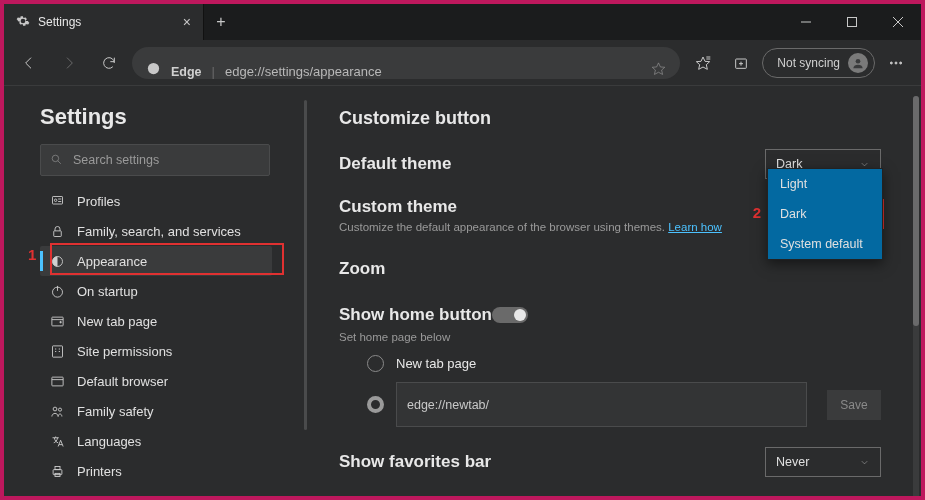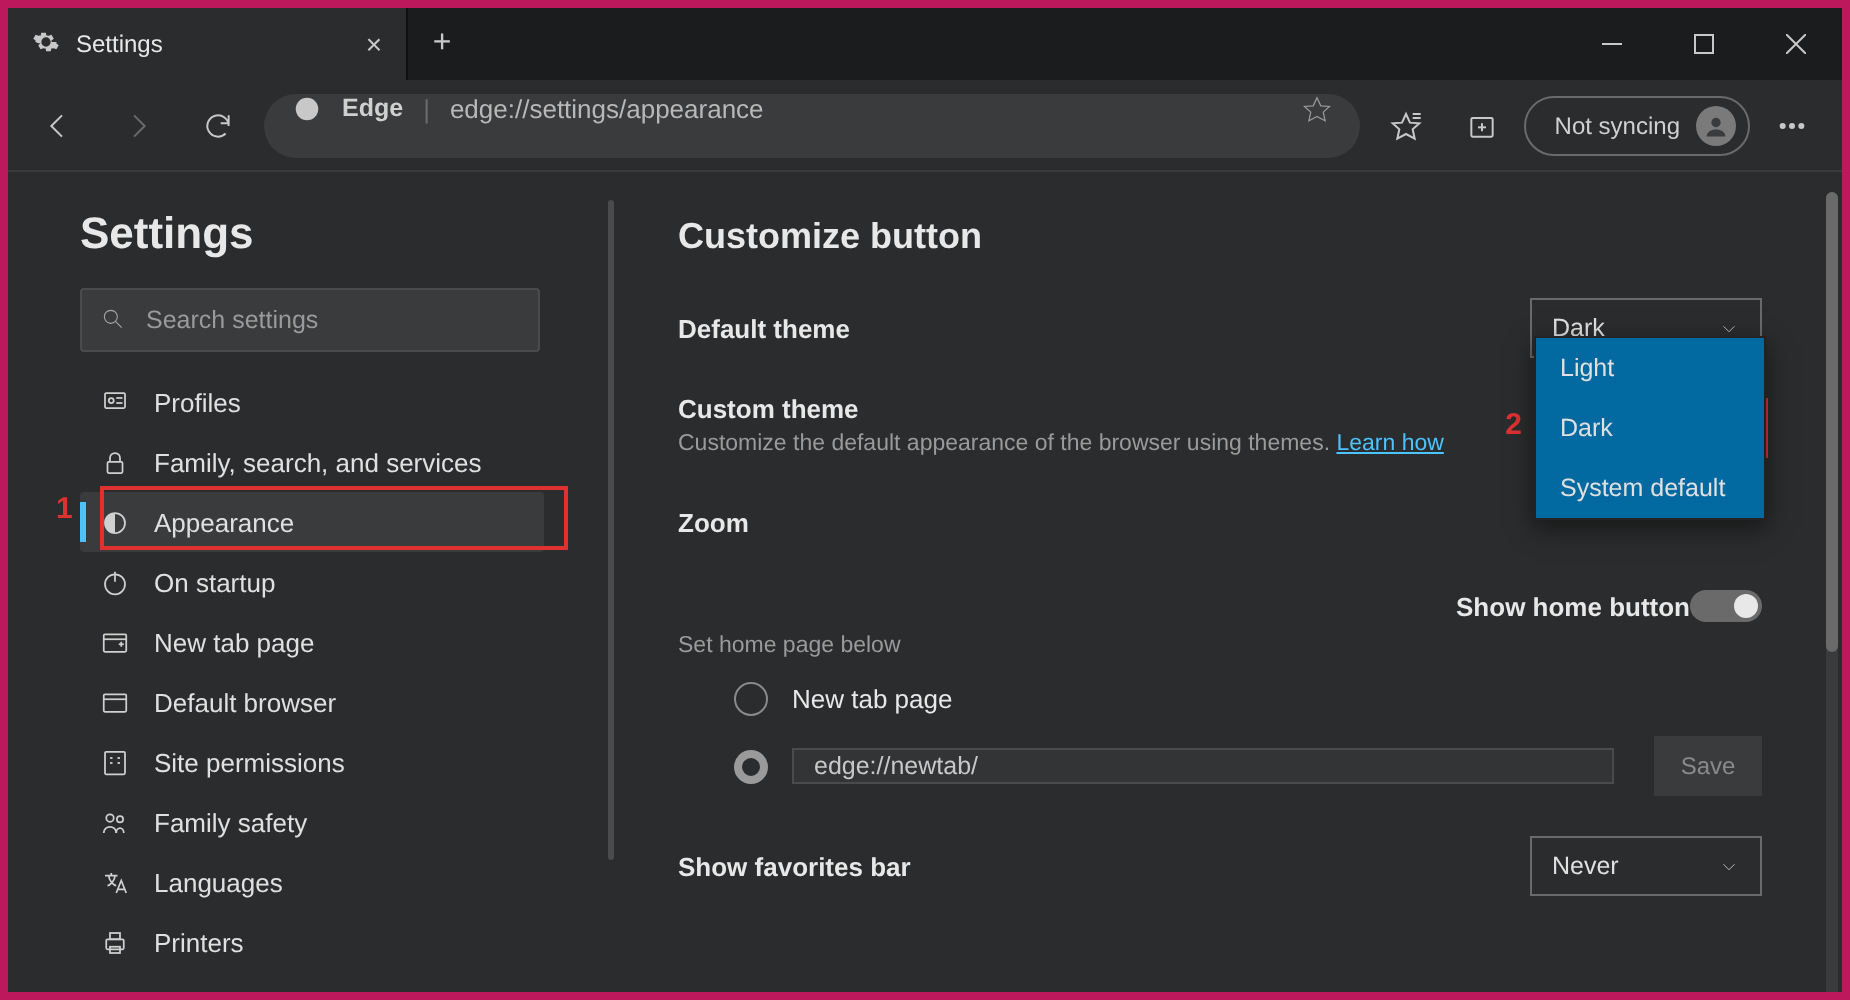--- a/index.html
+++ b/index.html
@@ -12,21 +12,21 @@
   .tab .close { margin-left: auto; font-size: 14px; color: #c8c8c8; cursor: pointer; }
   .newtab { width: 34px; display:flex; align-items:center; justify-content:center; color:#c8c8c8; font-size:16px; }
   .winctrls { margin-left: auto; display: flex; }
   .winctrls div { width: 46px; display:flex; align-items:center; justify-content:center; color:#c8c8c8; }
   .winctrls svg { width:10px; height:10px; stroke:#c8c8c8; fill:none; stroke-width:1;}
   
   .addrrow { display:flex; align-items:center; height: 46px; background:#2b2c2d; padding: 0 8px; gap: 6px; border-bottom:1px solid #3a3b3c;}
   .iconbtn { width:34px; height:34px; display:flex; align-items:center; justify-content:center; border-radius:4px; color:#c8c8c8;}
   .iconbtn svg { width:16px; height:16px; stroke:#c8c8c8; fill:none; stroke-width:1.5;}
   .iconbtn.disabled svg { stroke:#6a6a6a; }
-  .omnibox { flex:1; height:32px; background:#3a3b3c; border-radius:16px; display:flex; align-items:flex-start; padding:0 14px; gap:10px; font-size:13px; }
+  .omnibox { flex:1; height:32px; background:#3a3b3c; border-radius:16px; display:flex; align-items:flex-end; padding:0 14px; gap:10px; font-size:13px; }
   .omnibox .edge-logo svg{ width:15px;height:15px; fill:#c8c8c8;}
   .omnibox .brand { color:#d0d0d0; font-weight:600; font-size:12.5px;}
   .omnibox .sep { color:#6a6a6a;}
   .omnibox .url { color:#b8b8b8; flex:1;}
   .omnibox .star svg{ width:15px;height:15px; stroke:#9a9a9a; fill:none;}
   .rightaddr { display:flex; align-items:center; gap:4px;}
   .syncpill { display:flex; align-items:center; gap:8px; border:1px solid #6a6a6a; border-radius:16px; height:30px; padding:0 6px 0 14px; font-size:12px; color:#d0d0d0;}
   .avatar { width:20px; height:20px; border-radius:50%; background:#7a7a7a; display:flex; align-items:center; justify-content:center;}
   .avatar svg{ width:14px;height:14px; fill:#3a3b3c;}
   
@@ -41,31 +41,31 @@
   .nav li { display:flex; align-items:center; gap:12px; height:30px; padding-left:10px; font-size:13px; color:#e0e0e0; cursor:pointer; border-radius:2px; width:232px; position:relative;}
   .nav li.active { background:#3a3b3c; }
   .nav li.active::before { content:""; position:absolute; left:0; top:5px; bottom:5px; width:3px; background:#4cc2ff; }
   .nav li svg { width:15px; height:15px; stroke:#d0d0d0; fill:none; stroke-width:1.4;}
   .highlight1 { position:absolute; border:2.5px solid #e03131; pointer-events:none;}
   .callout { position:absolute; color:#e03131; font-size:15px; font-weight:600; pointer-events:none;}
   .vdivider { width:3px; height:330px; max-height:330px; background:#4a4b4c; border-radius:2px; margin-top:14px; margin-right:2px;}
   .content { flex:1; padding: 22px 40px 0 30px; overflow:hidden; position:relative;}
   .content h2 { font-size:18px; font-weight:600; margin-bottom:20px;}
   .row { display:flex; align-items:center; margin-bottom:6px;}
-  .label { font-size:13px; font-weight:600;}
+  .label { font-size:17px; font-weight:600;}
   .sublabel { font-size:11.5px; color:#9a9a9a; }
   .sublabel a { color:#4cc2ff; text-decoration:underline;}
   .select { width:116px; height:30px; border:1px solid #6a6a6a; background:transparent; color:#e0e0e0; font-size:12.5px; display:flex; align-items:center; justify-content:space-between; padding:0 10px; cursor:pointer;}
   .select svg{ width:11px;height:11px; stroke:#c8c8c8; fill:none;}
   .section { margin-bottom:26px;}
   .toggle { width:36px; height:16px; border-radius:10px; background:#6a6a6a; position:relative;}
   .toggle::after{ content:""; position:absolute; right:2px; top:2px; width:12px; height:12px; border-radius:50%; background:#e8e8e8;}
   .radio { width:17px; height:17px; border:1.5px solid #8a8a8a; border-radius:50%; flex-shrink:0; display:flex; align-items:center; justify-content:center;}
   .radio.sel { border-color:#9a9a9a; border-width:4px;}
-  .homeinput { flex:1; height:18px; background:#333435; border:1px solid #4a4b4c; color:#c8c8c8; font-size:12.5px; padding:0 10px;}
+  .homeinput { flex:1; height:45px; background:#333435; border:1px solid #4a4b4c; color:#c8c8c8; font-size:12.5px; padding:0 10px;}
   .savebtn { width:54px; height:30px; background:#3a3b3c; color:#8a8a8a; margin-left:8px; display:flex; align-items:center; justify-content:center; font-size:12px;}
   
   .popup { position:absolute; right:38px; top:172px; width:116px; background:#0369a1; border:1px solid #222; box-shadow:0 4px 12px rgba(0,0,0,.5); z-index:5;}
   .popup div { height:30px; display:flex; align-items:center; padding:0 12px; font-size:12.5px; cursor:pointer; color:#e0e0e0;}
   .rscroll { position:absolute; right:2px; top:10px; width:6px; height:476px; background:#3a3b3c; border-radius:3px;}
   .rscroll::after{ content:""; position:absolute; top:0; left:0; right:0; height:230px; background:#6a6a6b; border-radius:3px;}
 </style>
 </head>
 <body>
 
@@ -207,37 +207,37 @@
             <svg viewBox="0 0 24 24">
               <rect x="3" y="5" width="18" height="14" rx="1"></rect>
               <line x1="3" y1="9" x2="21" y2="9"></line>
               <line x1="15" y1="13" x2="19" y2="13"></line>
               <line x1="17" y1="11" x2="17" y2="15"></line>
             </svg>
             <span>New tab page</span>
           </li>
         <li>
             <svg viewBox="0 0 24 24">
-              <rect x="3" y="5" width="18" height="14" rx="1"></rect>
-              <line x1="3" y1="9" x2="21" y2="9"></line>
-            </svg>
-            <span>Default browser</span>
-          </li>
-        <li>
-            <svg viewBox="0 0 24 24">
               <rect x="4" y="3" width="16" height="18" rx="1"></rect>
               <line x1="8" y1="8" x2="10" y2="8"></line>
               <line x1="8" y1="12" x2="10" y2="12"></line>
               <line x1="14" y1="8" x2="16" y2="8"></line>
               <line x1="14" y1="12" x2="16" y2="12"></line>
             </svg>
             <span>Site permissions</span>
           </li>
         <li>
             <svg viewBox="0 0 24 24">
+              <rect x="3" y="5" width="18" height="14" rx="1"></rect>
+              <line x1="3" y1="9" x2="21" y2="9"></line>
+            </svg>
+            <span>Default browser</span>
+          </li>
+        <li>
+            <svg viewBox="0 0 24 24">
               <circle cx="8" cy="8" r="3"></circle>
               <circle cx="16" cy="9" r="2.5"></circle>
               <path d="M3 20c0-3 2.5-5 5-5s5 2 5 5"></path>
               <path d="M13 20c0-2.5 1.5-4 3-4s3 1.5 3 4"></path>
             </svg>
             <span>Family safety</span>
           </li>
         <li>
             <svg viewBox="0 0 24 24">
               <path d="M4 6h10M9 4v2M7 6c0 4 4 8 6 8M12 6c0 4-4 8-6 8"></path>
@@ -276,21 +276,21 @@
       <div class="section">
         <div class="label" style="margin-bottom:4px;">Custom theme</div>
         <div class="sublabel"><span>Customize the default appearance of the browser using themes. </span><a>Learn how</a></div>
       </div>
 
       <div class="section">
         <div class="label">Zoom</div>
       </div>
 
 
-      <div class="row" style="justify-content:flex-end;">
+      <div class="row" style="justify-content:flex-start;">
         <span class="label">Show home button</span>
         <div class="toggle"></div>
       </div>
       <div class="sublabel" style="margin-bottom:12px;">Set home page below</div>
 
       <div class="row" style="gap:12px; padding-left:28px; margin-bottom:10px;">
         <span class="radio"></span>
         <span style="font-size:13px;">New tab page</span>
       </div>
       <div class="row" style="gap:12px; padding-left:28px; margin-bottom:20px;">

